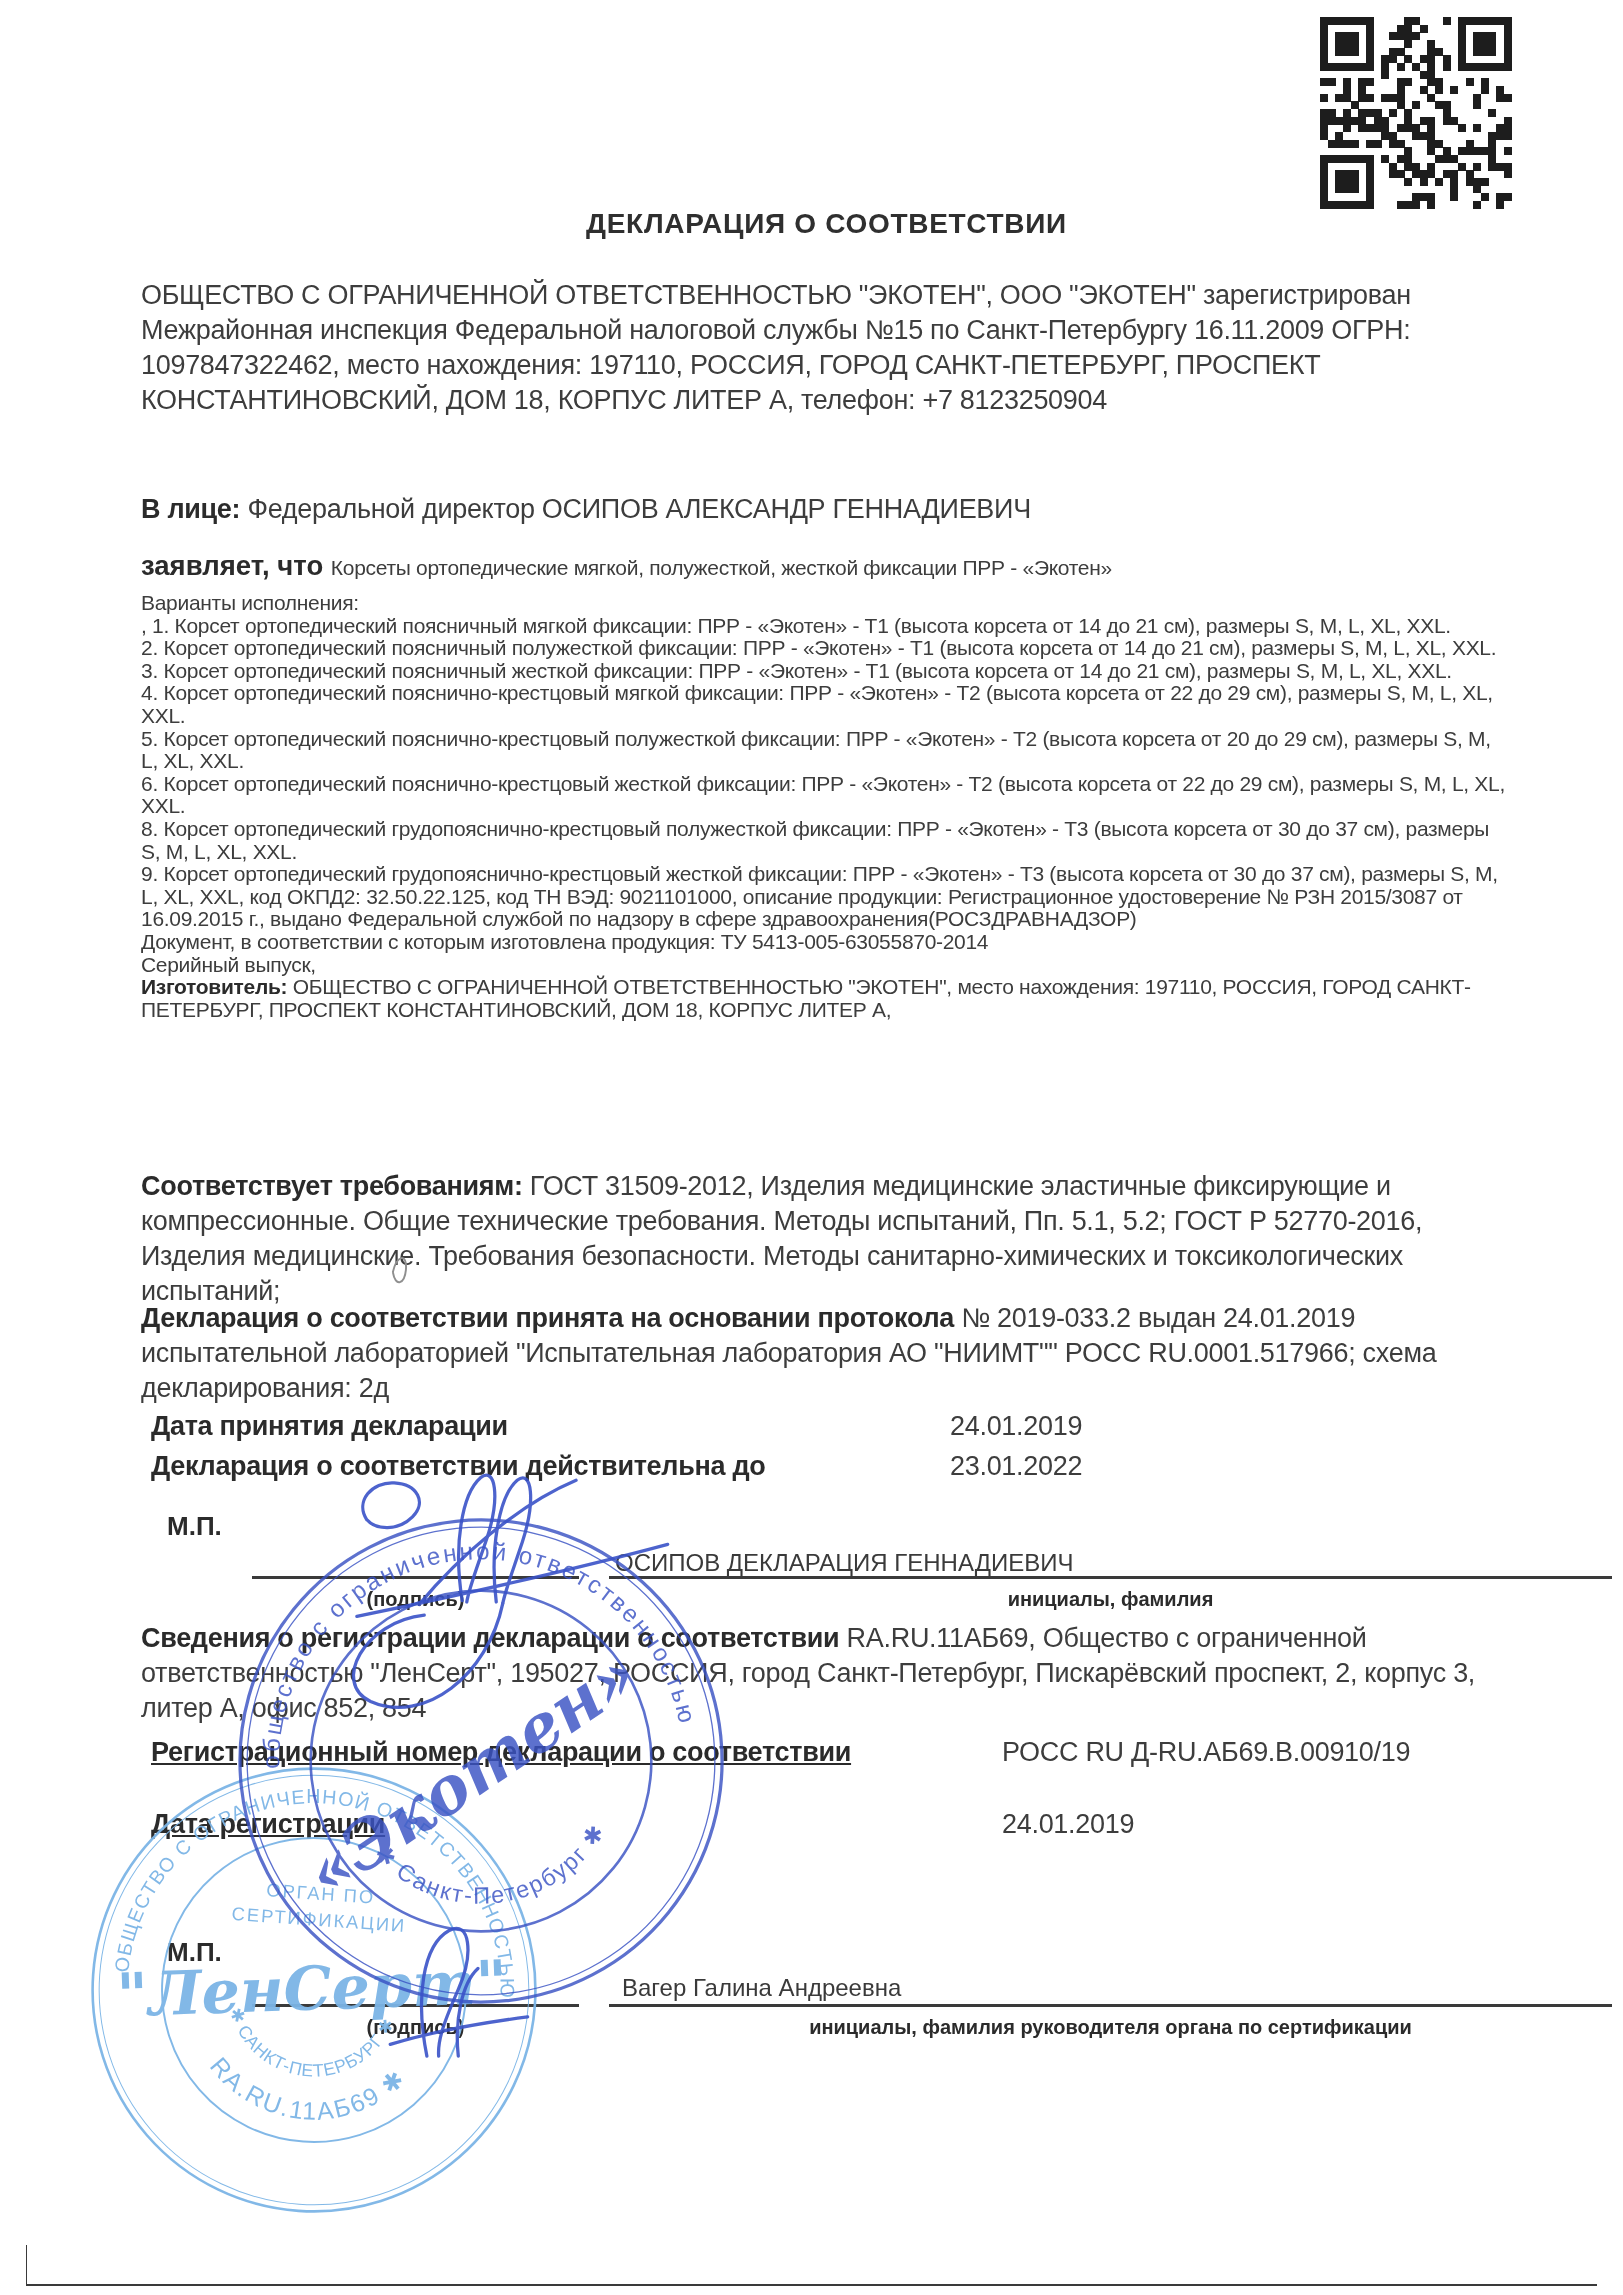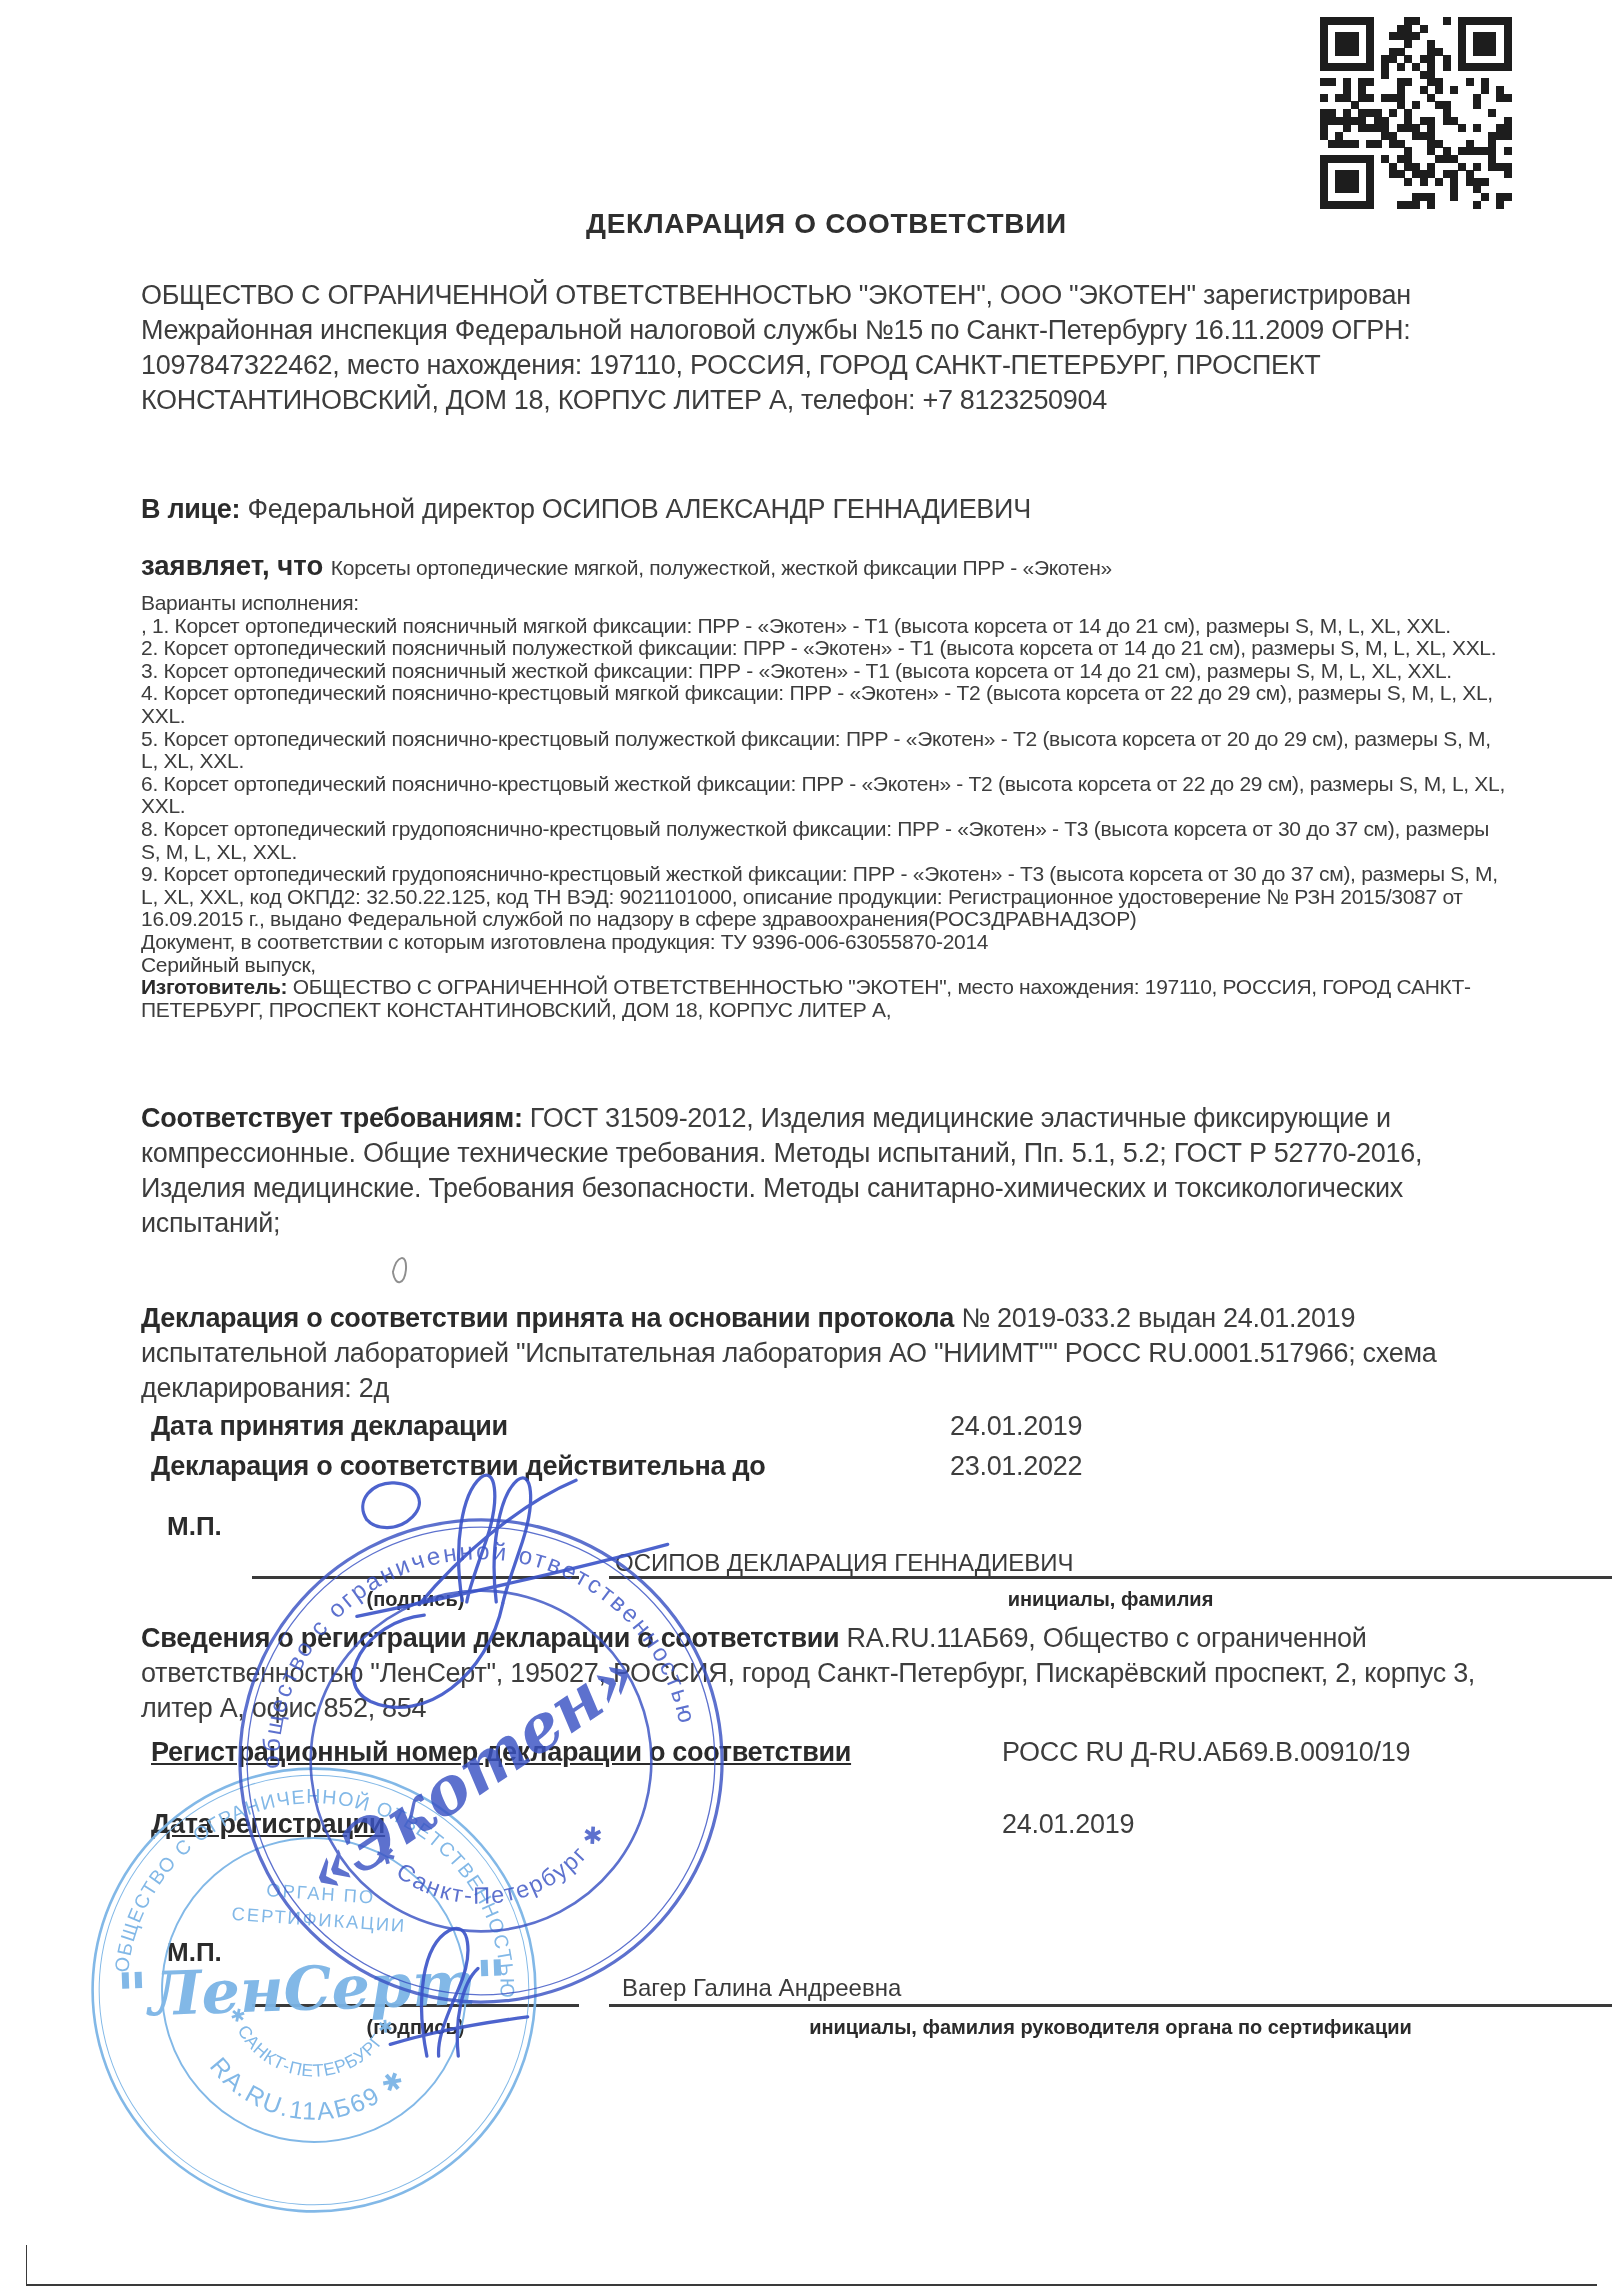--- a/index.html
+++ b/index.html
@@ -327,26 +327,26 @@
   <div class="abs t-small col" style="top:592px;">
     <div>Варианты исполнения:</div>
     <div>, 1. Корсет ортопедический поясничный мягкой фиксации: ПРР - «Экотен» - Т1 (высота корсета от 14 до 21 см), размеры S, M, L, XL, XXL.</div>
     <div>2. Корсет ортопедический поясничный полужесткой фиксации: ПРР - «Экотен» - Т1 (высота корсета от 14 до 21 см), размеры S, M, L, XL, XXL.</div>
     <div>3. Корсет ортопедический поясничный жесткой фиксации: ПРР - «Экотен» - Т1 (высота корсета от 14 до 21 см), размеры S, M, L, XL, XXL.</div>
     <div>4. Корсет ортопедический пояснично-крестцовый мягкой фиксации: ПРР - «Экотен» - Т2 (высота корсета от 22 до 29 см), размеры S, M, L, XL, XXL.</div>
     <div>5. Корсет ортопедический пояснично-крестцовый полужесткой фиксации: ПРР - «Экотен» - Т2 (высота корсета от 20 до 29 см), размеры S, M, L, XL, XXL.</div>
     <div>6. Корсет ортопедический пояснично-крестцовый жесткой фиксации: ПРР - «Экотен» - Т2 (высота корсета от 22 до 29 см), размеры S, M, L, XL, XXL.</div>
     <div>8. Корсет ортопедический грудопояснично-крестцовый полужесткой фиксации: ПРР - «Экотен» - Т3 (высота корсета от 30 до 37 см), размеры S, M, L, XL, XXL.</div>
     <div>9. Корсет ортопедический грудопояснично-крестцовый жесткой фиксации: ПРР - «Экотен» - Т3 (высота корсета от 30 до 37 см), размеры S, M, L, XL, XXL, код ОКПД2: 32.50.22.125, код ТН ВЭД: 9021101000, описание продукции: Регистрационное удостоверение № РЗН 2015/3087 от 16.09.2015 г., выдано Федеральной службой по надзору в сфере здравоохранения(РОСЗДРАВНАДЗОР)</div>
-    <div>Документ, в соответствии с которым изготовлена продукция: ТУ 9396-006-63055870-2014</div>
+    <div>Документ, в соответствии с которым изготовлена продукция: ТУ 5413-005-63055870-2014</div>
     <div>Серийный выпуск,</div>
     <div><span class="b">Изготовитель: </span><span>ОБЩЕСТВО С ОГРАНИЧЕННОЙ ОТВЕТСТВЕННОСТЬЮ "ЭКОТЕН", место нахождения: 197110, РОССИЯ, ГОРОД САНКТ-ПЕТЕРБУРГ, ПРОСПЕКТ КОНСТАНТИНОВСКИЙ, ДОМ 18, КОРПУС ЛИТЕР А,</span></div>
   </div>
 
-  <p class="abs t-big col" style="top:1101px;"><span class="b">Соответствует требованиям: </span><span>ГОСТ 31509-2012, Изделия медицинские эластичные фиксирующие и компрессионные. Общие технические требования. Методы испытаний, Пп. 5.1, 5.2; ГОСТ Р 52770-2016, Изделия медицинские. Требования безопасности. Методы санитарно-химических и токсикологических испытаний;</span></p>
+  <p class="abs t-big col" style="top:1169px;"><span class="b">Соответствует требованиям: </span><span>ГОСТ 31509-2012, Изделия медицинские эластичные фиксирующие и компрессионные. Общие технические требования. Методы испытаний, Пп. 5.1, 5.2; ГОСТ Р 52770-2016, Изделия медицинские. Требования безопасности. Методы санитарно-химических и токсикологических испытаний;</span></p>
 
   <p class="abs t-big col" style="top:1301px;"><span class="b">Декларация о соответствии принята на основании протокола </span><span>№ 2019-033.2 выдан 24.01.2019 испытательной лабораторией "Испытательная лаборатория АО "НИИМТ"" РОСС RU.0001.517966; схема декларирования: 2д</span></p>
 
   <div class="abs t-big row" style="top:1409px;">
     <span class="lbl b">Дата принятия декларации</span>
     <span>24.01.2019</span>
   </div>
   <div class="abs t-big row" style="top:1449px;">
     <span class="lbl b">Декларация о соответствии действительна до</span>
     <span>23.01.2022</span>

